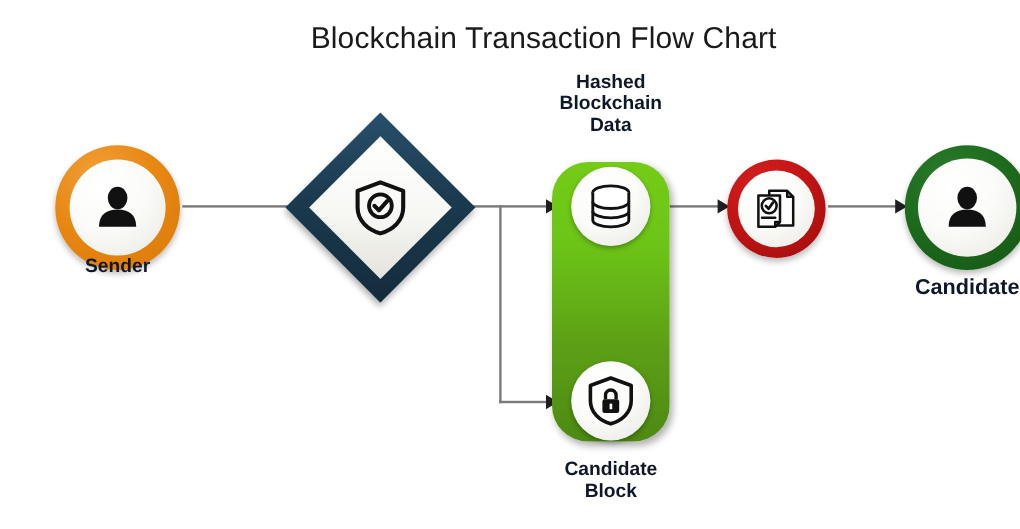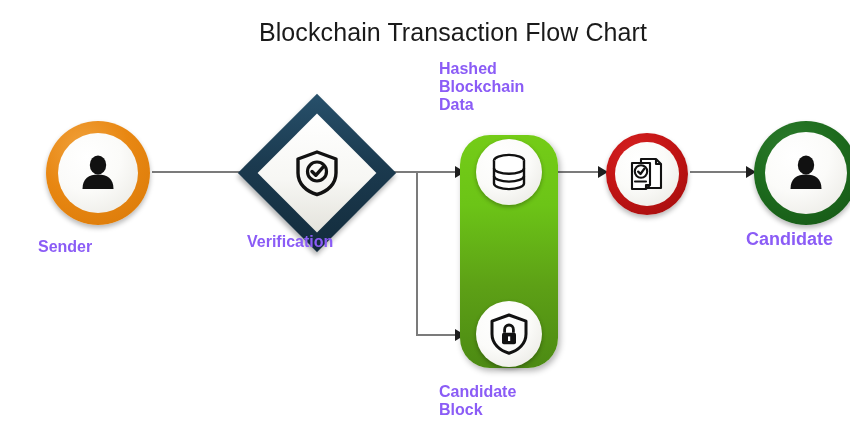--- a/index.html
+++ b/index.html
@@ -28,23 +28,23 @@
     text-align: center;
     font-size: 25px;
     font-weight: 400;
     color: #1a1a1a;
     letter-spacing: 0.1px;
   }
 
   
   .node-label {
     position: absolute;
-    text-align: left;
+    text-align: center;
     font-weight: bold;
-    color: #8b5cf6;
+    color: #0f172a;
     line-height: 1.12;
     white-space: pre-line;
   }
 
   
   .circle-node {
     position: absolute;
     border-radius: 50%;
     display: flex;
     align-items: center;
@@ -173,34 +173,33 @@
   <div class="arrow-head" style="left:718px; top:166px;"></div>
 
   <div class="circle-node" id="node-sender">
     <div class="inner-disc">
       <svg width="44" height="44" viewBox="0 0 44 44">
         <ellipse cx="22" cy="14" rx="8.2" ry="9.4" fill="#111111"></ellipse>
         <path d="M6.5 38 C6.5 27.5 13 23.5 22 23.5 C31 23.5 37.5 27.5 37.5 38 Z" fill="#111111"></path>
       </svg>
     </div>
   </div>
-  <div class="node-label" style="left:10px; top:238px; width:120px; font-size:16px;">Sender</div>
+  <div class="node-label" style="left:10px; top:214px; width:120px; font-size:16px;">Sender</div>
 
   <div id="node-verification">
     <div class="diamond-outer"></div>
     <div class="diamond-inner"></div>
     <div class="diamond-icon">
       <svg width="46" height="48" viewBox="0 0 46 48">
         <path d="M23 3 L42 10 V24 C42 35 33.5 42.5 23 45.5 C12.5 42.5 4 35 4 24 V10 Z" fill="none" stroke="#111111" stroke-width="3.4" stroke-linejoin="round"></path>
         <circle cx="23" cy="22.5" r="9.5" fill="none" stroke="#111111" stroke-width="3.2"></circle>
         <path d="M18 22.5 L21.8 26.3 L28.6 18.6" fill="none" stroke="#111111" stroke-width="3.4" stroke-linecap="round" stroke-linejoin="round"></path>
       </svg>
     </div>
   </div>
-  <div class="node-label" style="left:219px; top:233px; width:140px; font-size:16px;">Verification</div>
 
   <div id="node-green-block">
 
     <div class="block-icon-circle" id="icon-circle-hashed">
       <svg width="40" height="40" viewBox="0 0 40 40">
         <ellipse cx="20" cy="8.5" rx="15" ry="5.6" fill="#ffffff" stroke="#111111" stroke-width="2.4"></ellipse>
         <path d="M5 8.5 V31.5 C5 34.6 11.7 37.1 20 37.1 C28.3 37.1 35 34.6 35 31.5 V8.5" fill="#ffffff" stroke="#111111" stroke-width="2.4" stroke-linejoin="round"></path>
         <path d="M5 16.2 C5 19.3 11.7 21.8 20 21.8 C28.3 21.8 35 19.3 35 16.2" fill="none" stroke="#111111" stroke-width="2.4"></path>
         <path d="M5 24 C5 27.1 11.7 29.6 20 29.6 C28.3 29.6 35 27.1 35 24" fill="none" stroke="#111111" stroke-width="2.4"></path>
       </svg>

